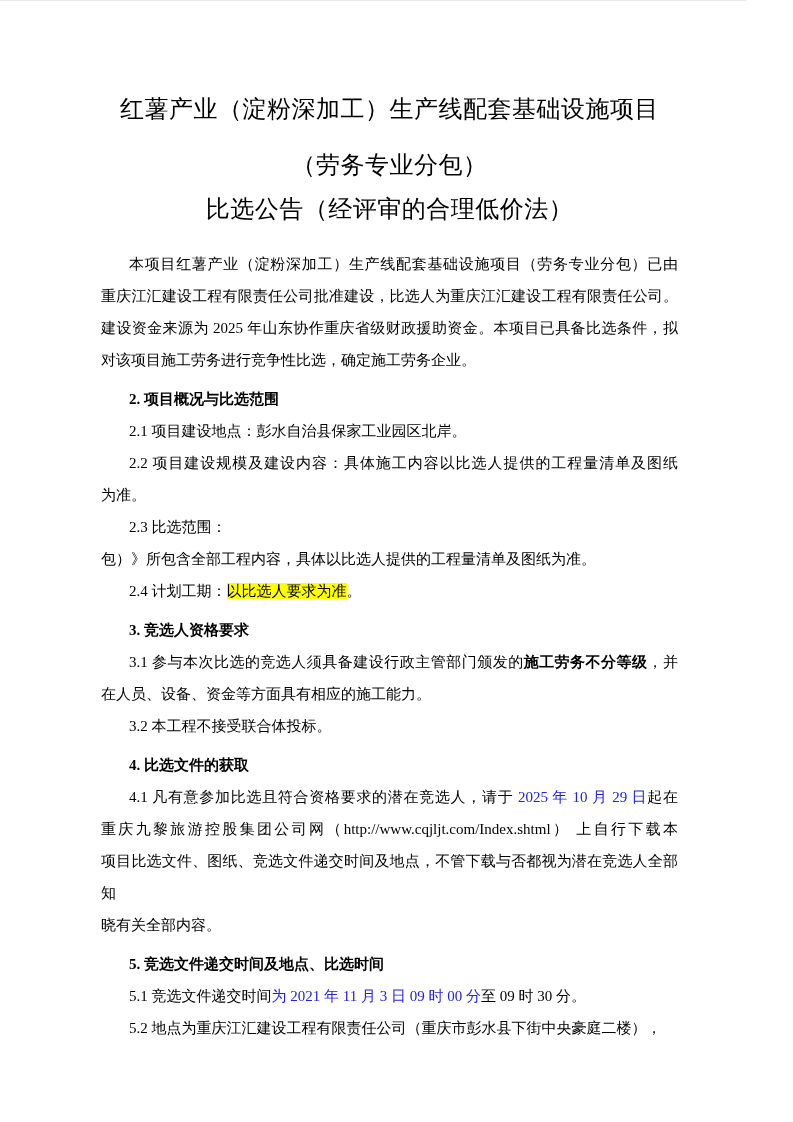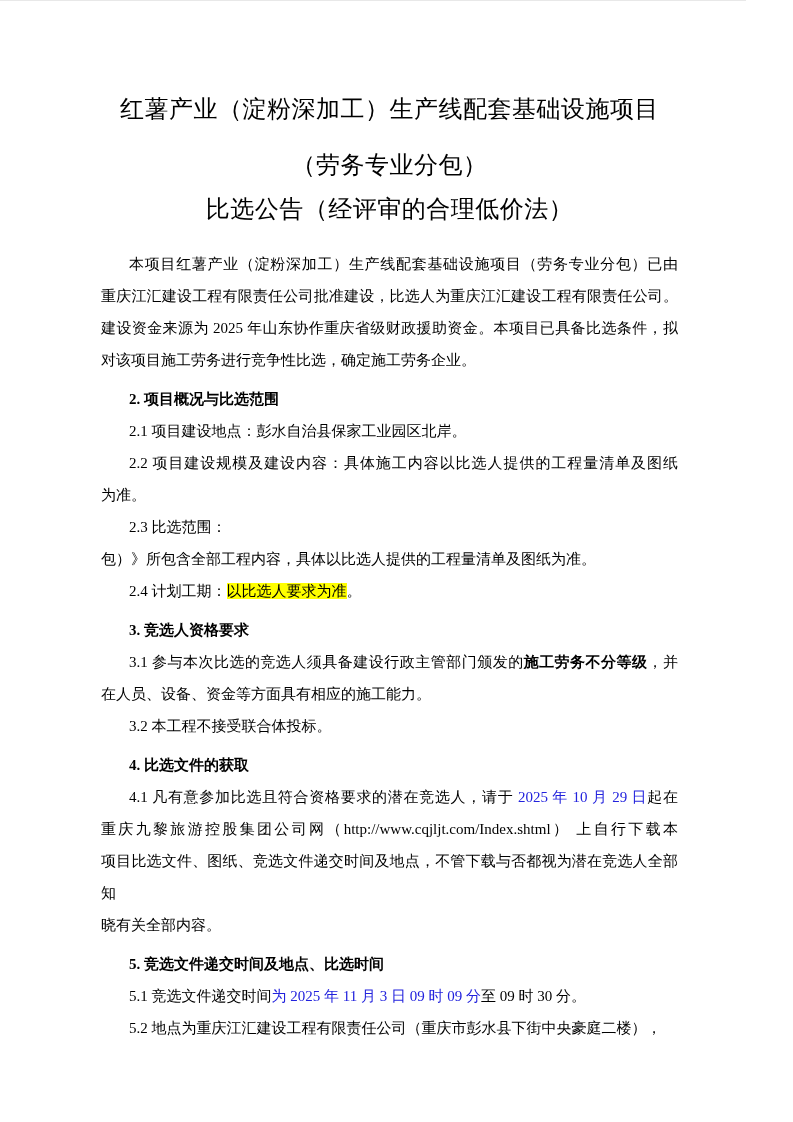--- a/index.html
+++ b/index.html
@@ -75,17 +75,17 @@
         <div class="line heading gap" style="padding-left: 28px;"><span class="run">3. 竞选人资格要求</span></div>
         <div class="line just" style="padding-left: 28px;"><span class="run">3.1 参与本次比选的竞选人须具备建设行政主管部门颁发的</span><span class="run u b">施工劳务不分等级</span><span class="run">，并</span></div>
         <div class="line"><span class="run">在人员、设备、资金等方面具有相应的施工能力。</span></div>
         <div class="line" style="padding-left: 28px;"><span class="run">3.2 本工程</span><span class="run u">不接受</span><span class="run">联合体投标。</span></div>
         <div class="line heading gap" style="padding-left: 28px;"><span class="run">4. 比选文件的获取</span></div>
         <div class="line just" style="padding-left: 28px;"><span class="run">4.1 凡有意参加比选且符合资格要求的潜在竞选人，请于 </span><span class="run u blue">2025 年 10 月 29 日</span><span class="run">起在</span></div>
         <div class="line just"><span class="run u">重庆九黎旅游控股集团公司网（http://www.cqjljt.com/Index.shtml） </span><span class="run">上自行下载本</span></div>
         <div class="line just"><span class="run">项目比选文件、图纸、竞选文件递交时间及地点，不管下载与否都视为潜在竞选人全部知</span></div>
         <div class="line"><span class="run">晓有关全部内容。</span></div>
         <div class="line heading gap" style="padding-left: 28px;"><span class="run">5. 竞选文件递交时间及地点、比选时间</span></div>
-        <div class="line" style="padding-left: 28px;"><span class="run">5.1 竞选文件递交时间</span><span class="run blue">为</span><span class="run"> </span><span class="run u blue">2025 年 11 月 3 日 09 时 09 分</span><span class="run u">至 09 时 30 分</span><span class="run">。</span></div>
+        <div class="line" style="padding-left: 28px;"><span class="run">5.1 竞选文件递交时间</span><span class="run blue">为</span><span class="run"> </span><span class="run u blue">2021 年 11 月 3 日 09 时 00 分</span><span class="run u">至 09 时 30 分</span><span class="run">。</span></div>
         <div class="line" style="padding-left: 28px;"><span class="run">5.2 地点为重庆江汇建设工程有限责任公司（重庆市彭水县下街中央豪庭二楼），</span></div>
       </div>
   </div>
 </div>
 
 </body></html>

